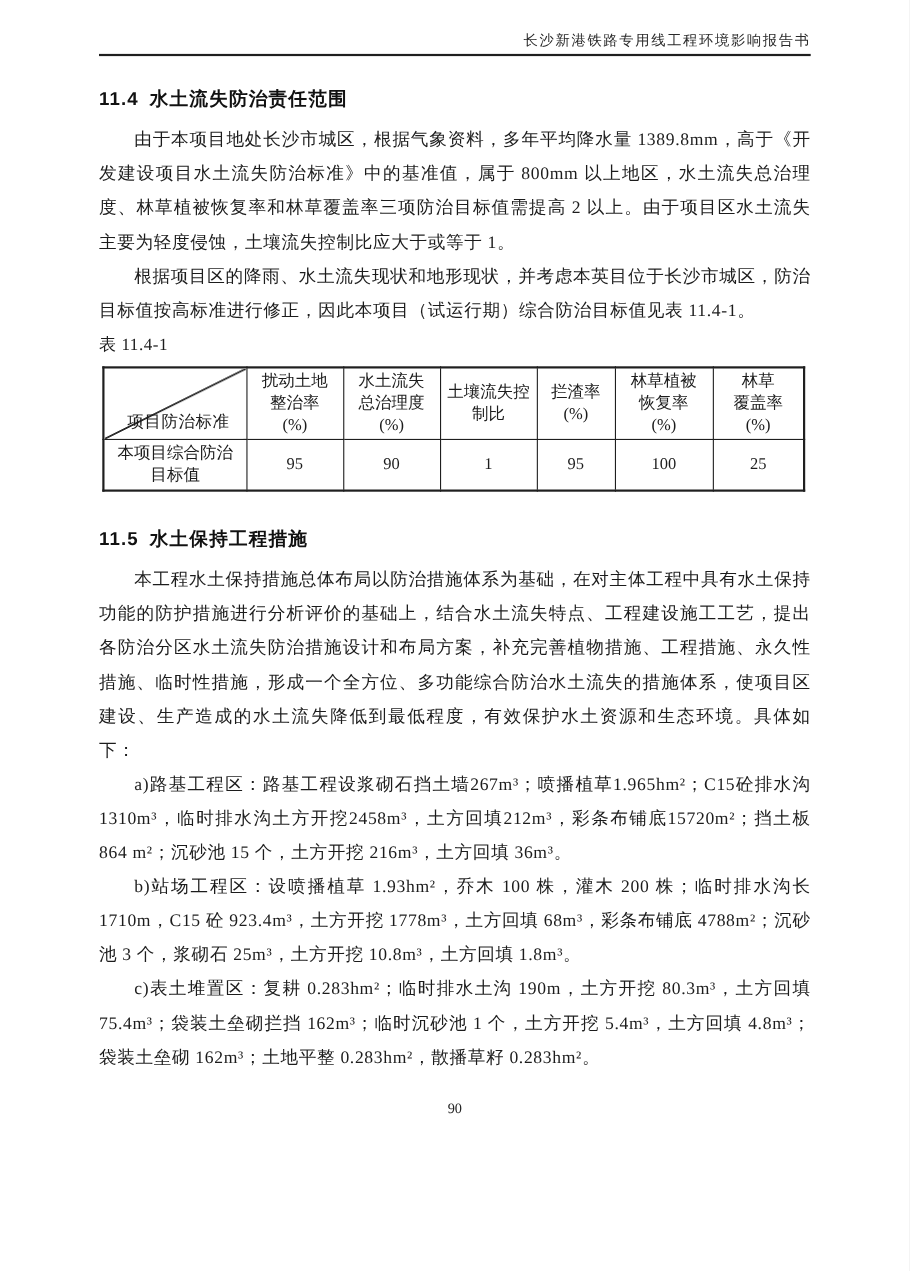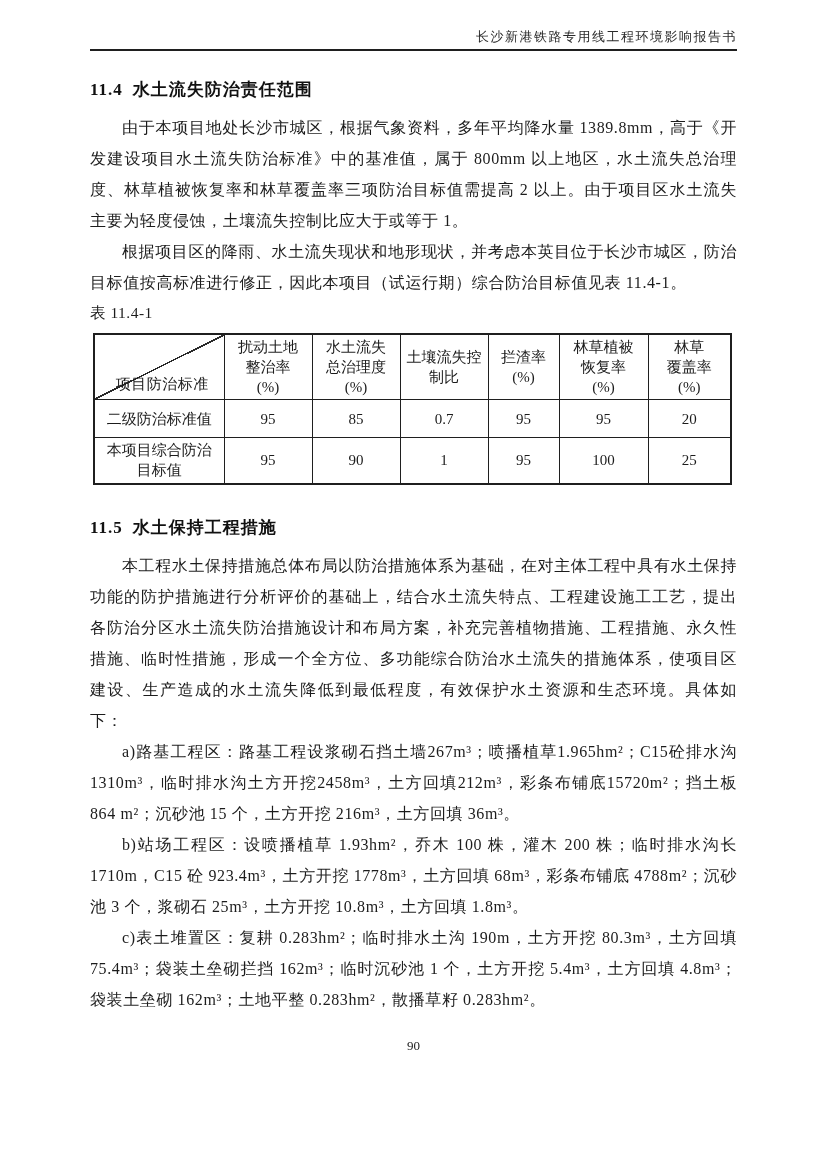--- a/index.html
+++ b/index.html
@@ -29,21 +29,21 @@
   }
 
   h2.sec-heading {
     margin-top: 27px;
     font-family: "Liberation Sans", "DejaVu Sans", sans-serif;
     font-weight: bold;
     font-size: 17px;
     letter-spacing: 1px;
     color: #111;
   }
-  h2.sec-heading .sec-no { margin-right: 10px; font-family: Liberation Serif, serif; }
+  h2.sec-heading .sec-no { margin-right: 10px; font-family: Liberation Sans, sans-serif; }
 
   .paras { margin-top: 11px; }
   p.body-par {
     font-size: 16px;
     line-height: 31px;
     text-indent: 2em;
     text-align: justify;
     letter-spacing: 0.6px;
     color: #1c1c1c;
   }
@@ -158,29 +158,20 @@
 制比</th>
         <th>拦渣率
 (%)</th>
         <th>林草植被
 恢复率
 (%)</th>
         <th>林草
 覆盖率
 (%)</th>
       </tr>
-      <tr class="data-row-1">
-        <td>二级防治标准值</td>
-        <td>95</td>
-        <td>85</td>
-        <td>0.7</td>
-        <td>95</td>
-        <td>95</td>
-        <td>20</td>
-      </tr>
       <tr class="data-row-2">
         <td>本项目综合防治
 目标值</td>
         <td>95</td>
         <td>90</td>
         <td>1</td>
         <td>95</td>
         <td>100</td>
         <td>25</td>
       </tr>

